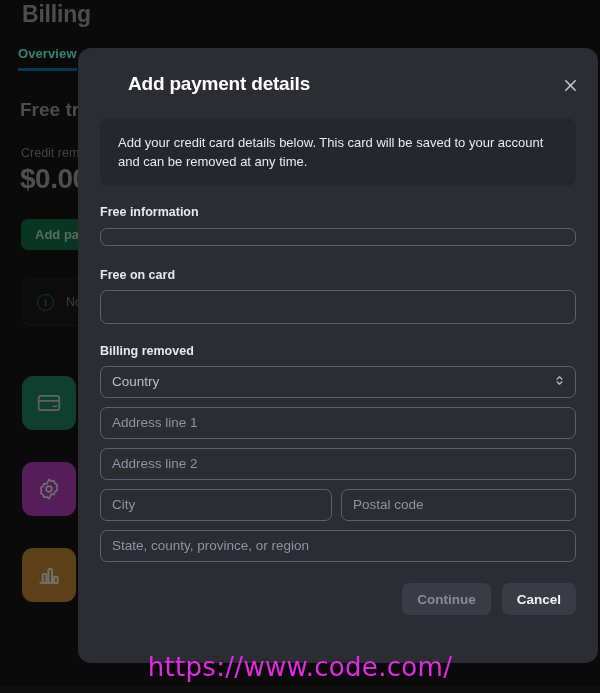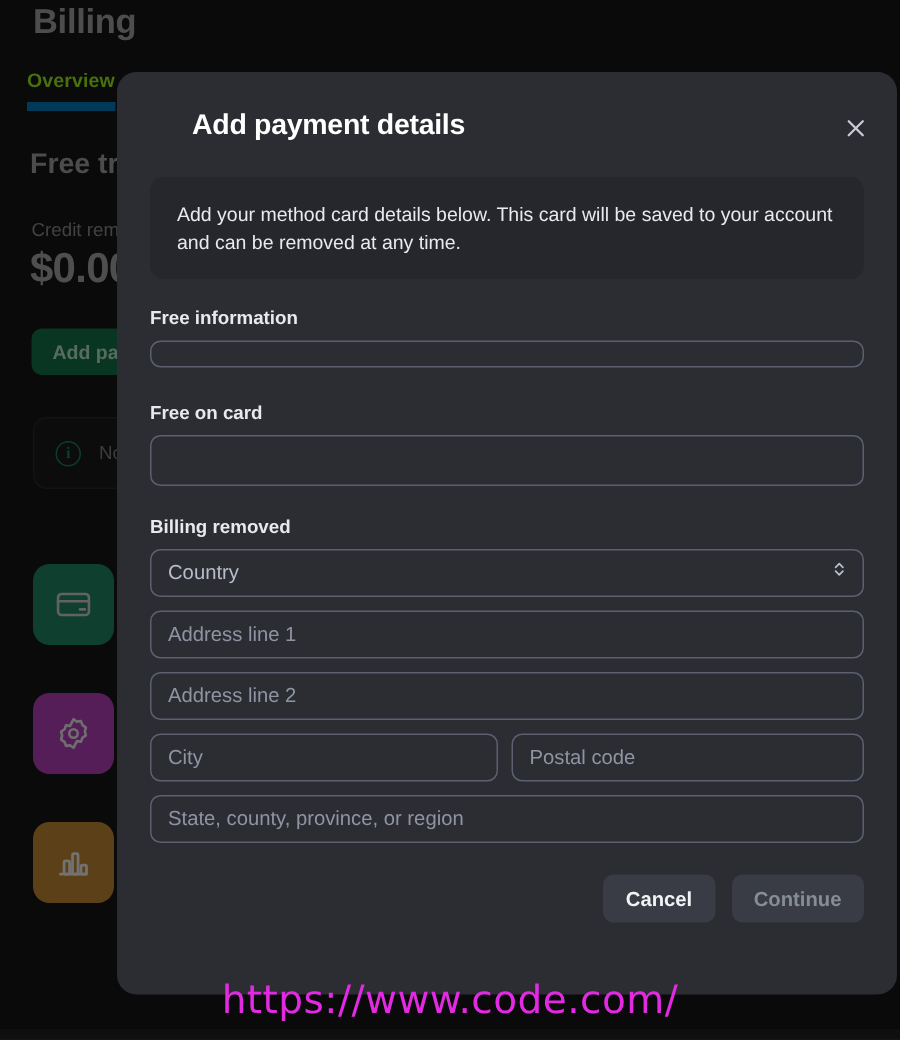--- a/index.html
+++ b/index.html
@@ -47,23 +47,23 @@
     align-items: flex-end;
     white-space: nowrap;
   }
   .tab {
     font-size: 13px;
     color: #6f6f6f;
     padding-bottom: 7px;
     letter-spacing: 0.1px;
   }
   .tab.active {
-    color: #84cc16;
-    font-weight: bold;
-    border-bottom: 6px solid #0369a1;
+    color: #5eead4;
+    font-weight: bold;
+    border-bottom: 3px solid #0369a1;
   }
 
   .section-heading {
     position: absolute;
     left: 20px;
     top: 99px;
     font-size: 19px;
     font-weight: bold;
     color: #8a8a8a;
     white-space: nowrap;
@@ -400,21 +400,21 @@
     <div class="modal-title">Add payment details</div>
 
     <button class="modal-close">
       <svg width="15" height="15" viewBox="0 0 16 16" fill="none" stroke="currentColor" stroke-width="1.6" stroke-linecap="round">
         <line x1="3" y1="3" x2="13" y2="13"></line>
         <line x1="13" y1="3" x2="3" y2="13"></line>
       </svg>
     </button>
 
     <div class="notice">
-      <div class="notice-text">Add your method card details below. This card will be saved to your account and can be removed at any time.</div>
+      <div class="notice-text">Add your credit card details below. This card will be saved to your account and can be removed at any time.</div>
     </div>
 
     <div class="form">
 
       <label class="field-label">Free information</label>
       <input class="input input-card" type="text" placeholder="" style="">
 
       <div class="gap-22"></div>
 
       <label class="field-label">Free on card</label>
@@ -454,19 +454,19 @@
           <input class="input input-tall" type="text" placeholder="Postal code" style="">
         </div>
       </div>
 
       <div class="gap-9"></div>
 
       <input class="input input-tall" type="text" placeholder="State, county, province, or region" style="">
     </div>
 
     <div class="modal-footer">
+      <button class="btn btn-continue">Continue</button>
       <button class="btn btn-cancel">Cancel</button>
-      <button class="btn btn-continue">Continue</button>
     </div>
   </div>
 
   <div class="watermark">https://www.code.com/</div>
 </div>
 
 </body></html>

